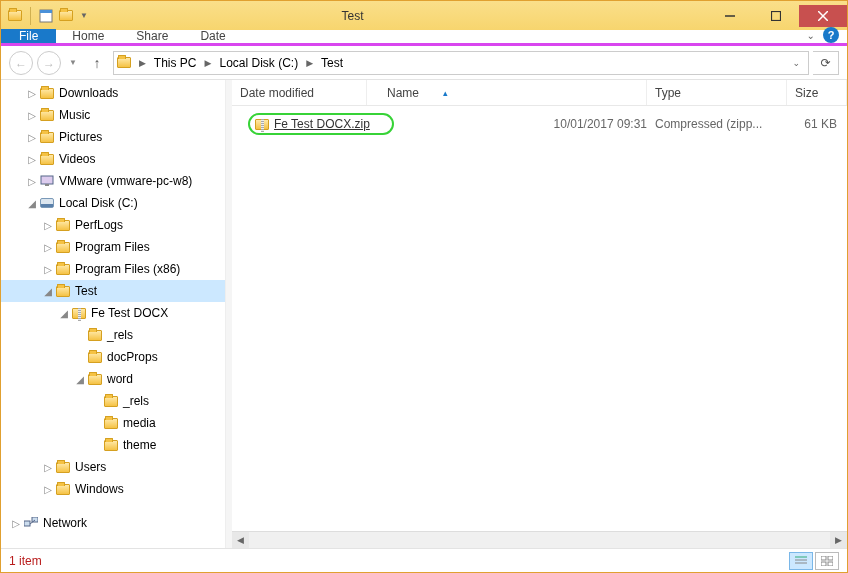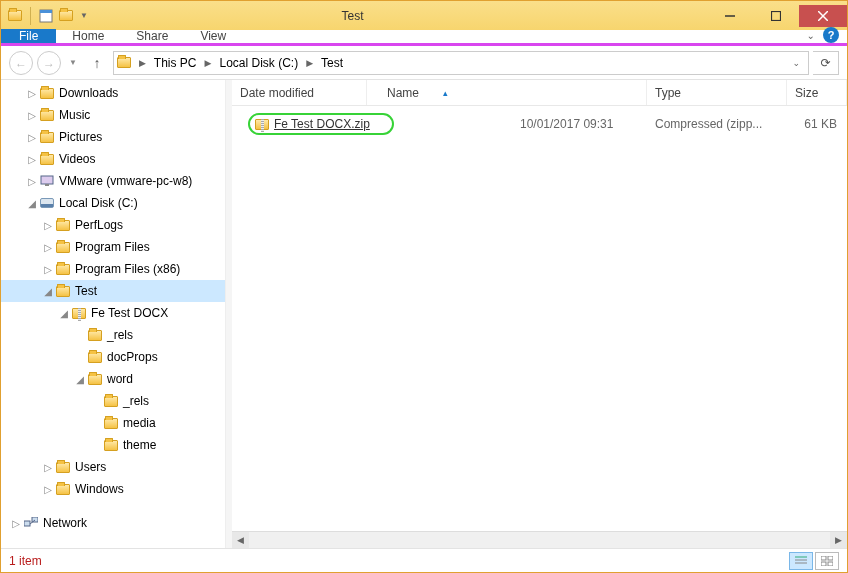--- a/index.html
+++ b/index.html
@@ -54,21 +54,21 @@
     .col-h { padding: 0 8px; border-right: 1px solid #eee; height: 100%; display:flex; align-items:center; }
     .col-name { width: 280px; padding-left: 20px; }
     .col-date { width: 135px; }
     .col-type { width: 140px; }
     .col-size { width: 60px; text-align: left; padding-right: 10px; }
     .sort-arrow { color: #1979ca; margin-left: 24px; font-size: 9px; }
     
     .file-list { flex:1; padding-top: 6px; }
     .file-row { display: flex; align-items: center; height: 24px; color: #333; }
     .file-name-cell { width: 280px; padding-left: 16px; display:flex; align-items:center;text-decoration:underline; }
-    .file-date-cell { width: 135px; color: #666; padding-left: 8px; }
+    .file-date-cell { width: 135px; color: #666; padding-left: 8px; text-align: right; }
     .file-type-cell { width: 140px; color: #666; padding-left: 8px; overflow: hidden; text-overflow: ellipsis; white-space: nowrap; }
     .file-size-cell { width: 60px; color: #666; text-align: right; padding-right: 10px; }
     .highlight-pill { border: 2px solid #37d337; border-radius: 11px; padding: 1px 22px 1px 4px; display: inline-flex; align-items: center; }
     
     .hscroll { height: 17px; background: #f0f0f0; border-top: 1px solid #ddd; display: flex; align-items: center; }
     .hscroll-btn { width: 17px; height: 17px; display:flex; align-items:center; justify-content:center; font-size:9px; color:#666; background:#e8e8e8; }
     
     .statusbar { height: 24px; border-top: 1px solid #e3e3e3; display: flex; align-items: center; padding: 0 8px; color: #1979ca; font-size: 12px; }
     .status-text { flex:1; color:#b91c1c; }
     .view-toggles { display:flex; gap:2px; }
@@ -122,21 +122,21 @@
             <line x1="10" y1="0" x2="0" y2="10" stroke="#fff" stroke-width="1.5"></line>
           </svg>
         </div>
     </div>
   </div>
 
   <div class="ribbon-tabs">
     <div class="file-tab">File</div>
     <div class="ribbon-tab">Home</div>
     <div class="ribbon-tab">Share</div>
-    <div class="ribbon-tab">View</div>
+    <div class="ribbon-tab">Date</div>
     <div class="ribbon-right">
       <span style="font-size:10px;color:#666;">⌄</span>
       <span class="help-icon">?</span>
     </div>
   </div>
 
   <div class="nav-bar">
     <div class="nav-btn">←</div>
     <div class="nav-btn">→</div>
     <span class="nav-hist">▼</span>

